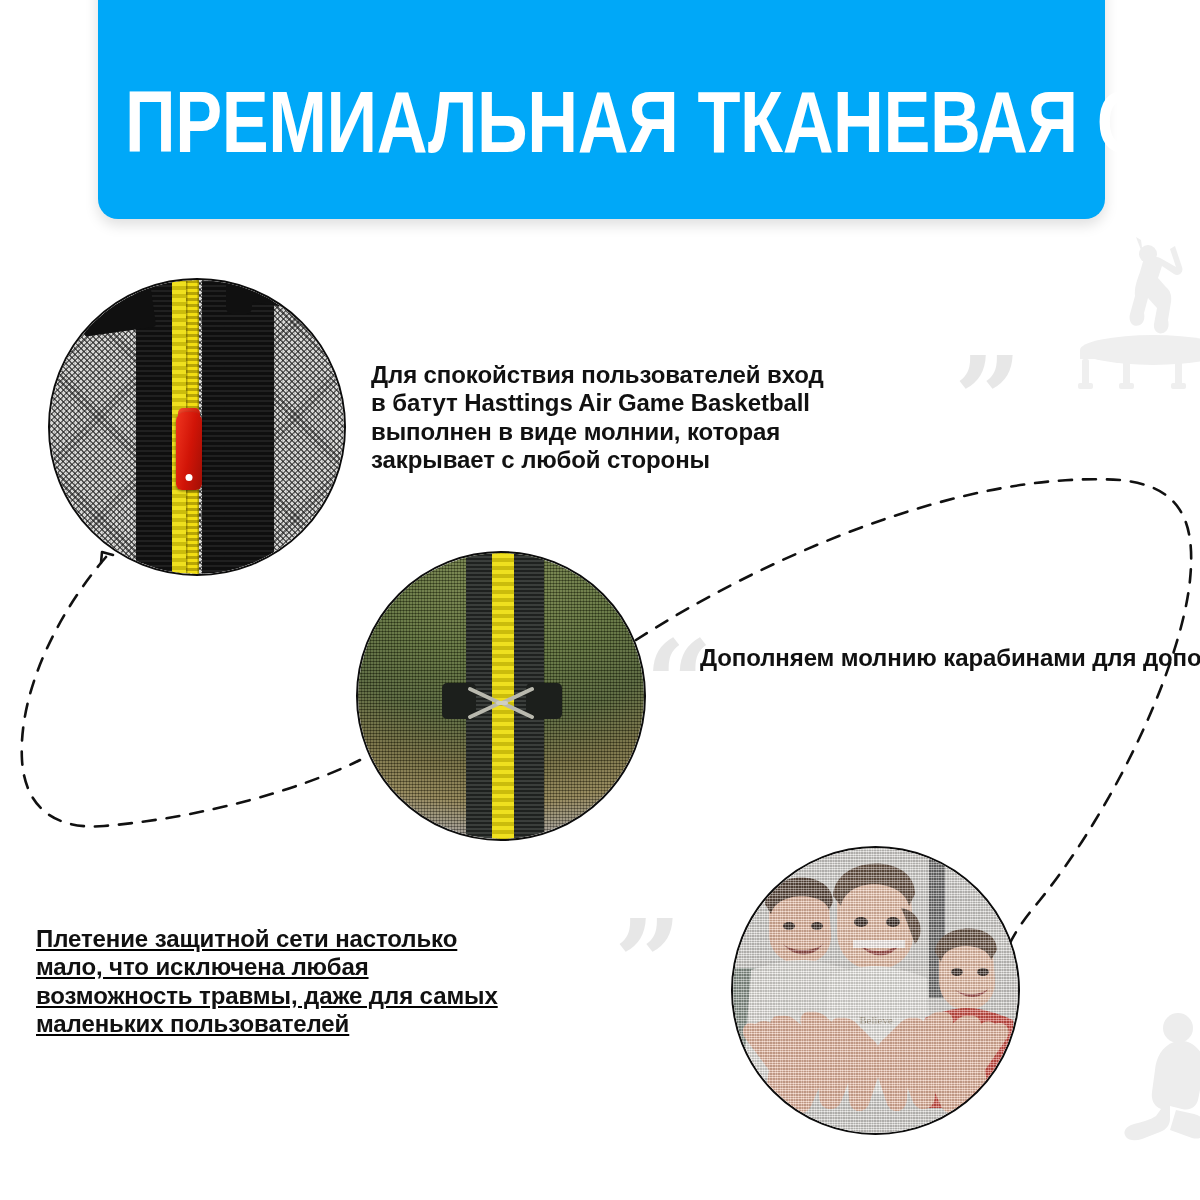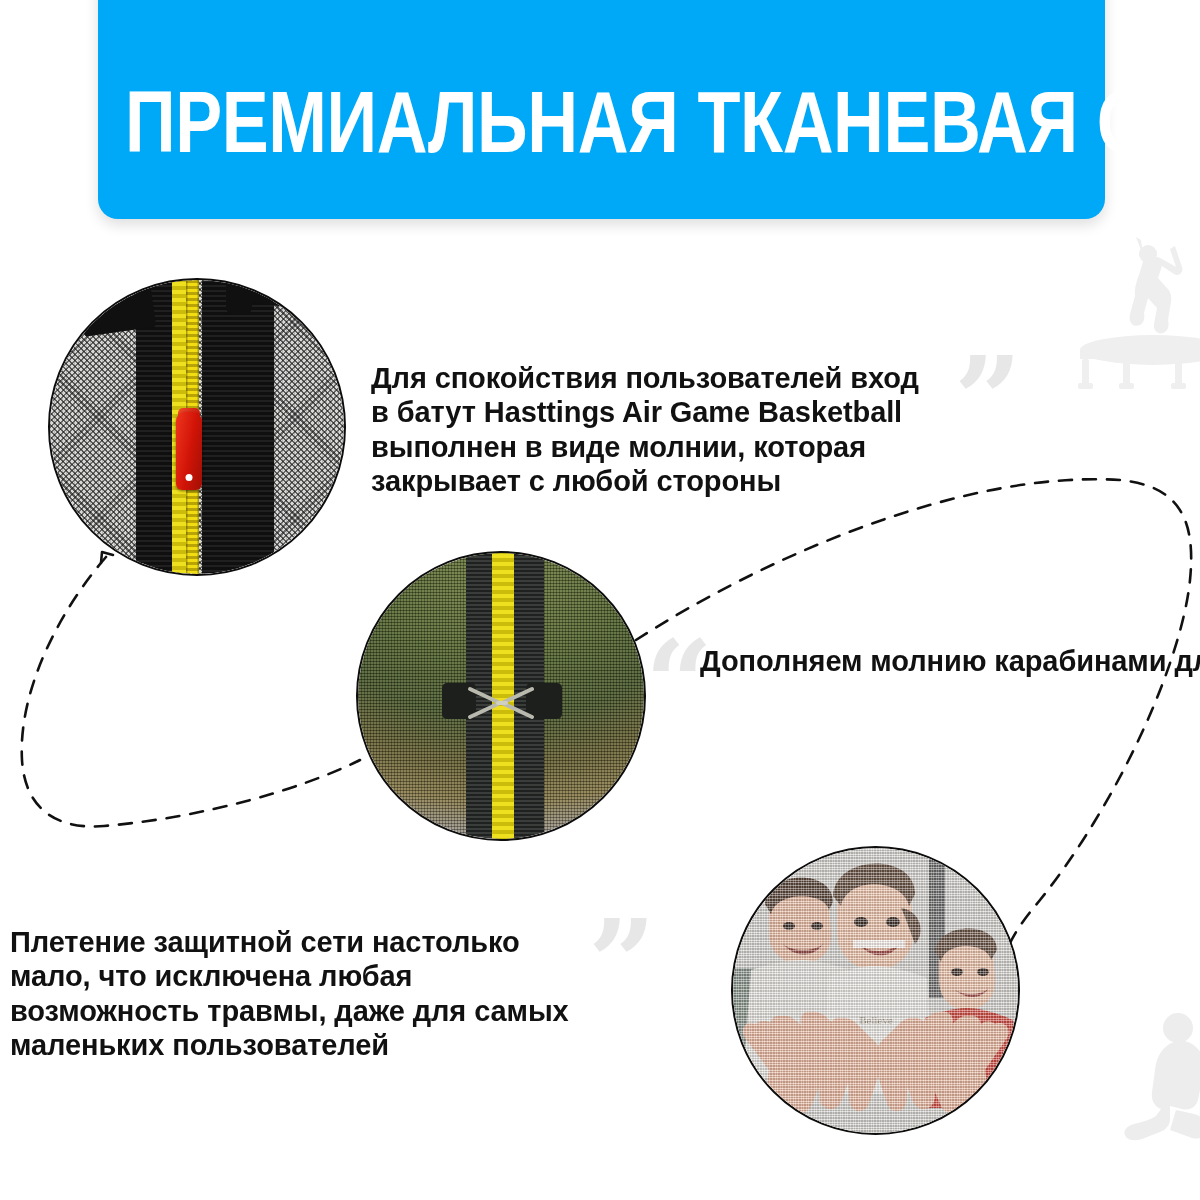--- a/index.html
+++ b/index.html
@@ -111,21 +111,21 @@
   .kids:after {
     content:""; position:absolute; inset:0; z-index:9;
     background-image:
       repeating-linear-gradient(0deg, rgba(255,255,255,.42) 0 1px, rgba(90,90,90,.16) 1px 2.6px),
       repeating-linear-gradient(90deg, rgba(255,255,255,.30) 0 1px, rgba(70,70,70,.14) 1px 2.6px);
   }
 
   
   .tb { position:absolute; }
   .tb p {
-    font-size:29px;
+    font-size:24px;
     line-height:1.185;
     font-weight:700;
     color:#111111;
     white-space:pre-line;
     letter-spacing:-0.1px;
   }
   .quote {
     position:absolute;
     color:#e7e7e7;
     font-size:118px;
@@ -282,21 +282,21 @@
 закрывает с любой стороны</p>
     <span class="quote" style="left:583px; top:-3px;">”</span>
   </div>
 
   <div class="tb" style="left:700px; top:644px; width:520px;">
     <p style="white-space:nowrap;">Дополняем молнию карабинами
 для дополнительной защиты</p>
     <span class="quote" style="left:-55px; top:-2px;">“</span>
   </div>
 
-  <div class="tb" style="left:10px; top:925px; width:620px;">
+  <div class="tb" style="left:36px; top:925px; width:620px;text-decoration:underline;">
     <p>Плетение защитной сети настолько
 мало, что исключена любая
 возможность травмы, даже для самых
 маленьких пользователей</p>
     <span class="quote" style="left:578px; top:-4px;">”</span>
   </div>
 
 </div>
 
 </body></html>

